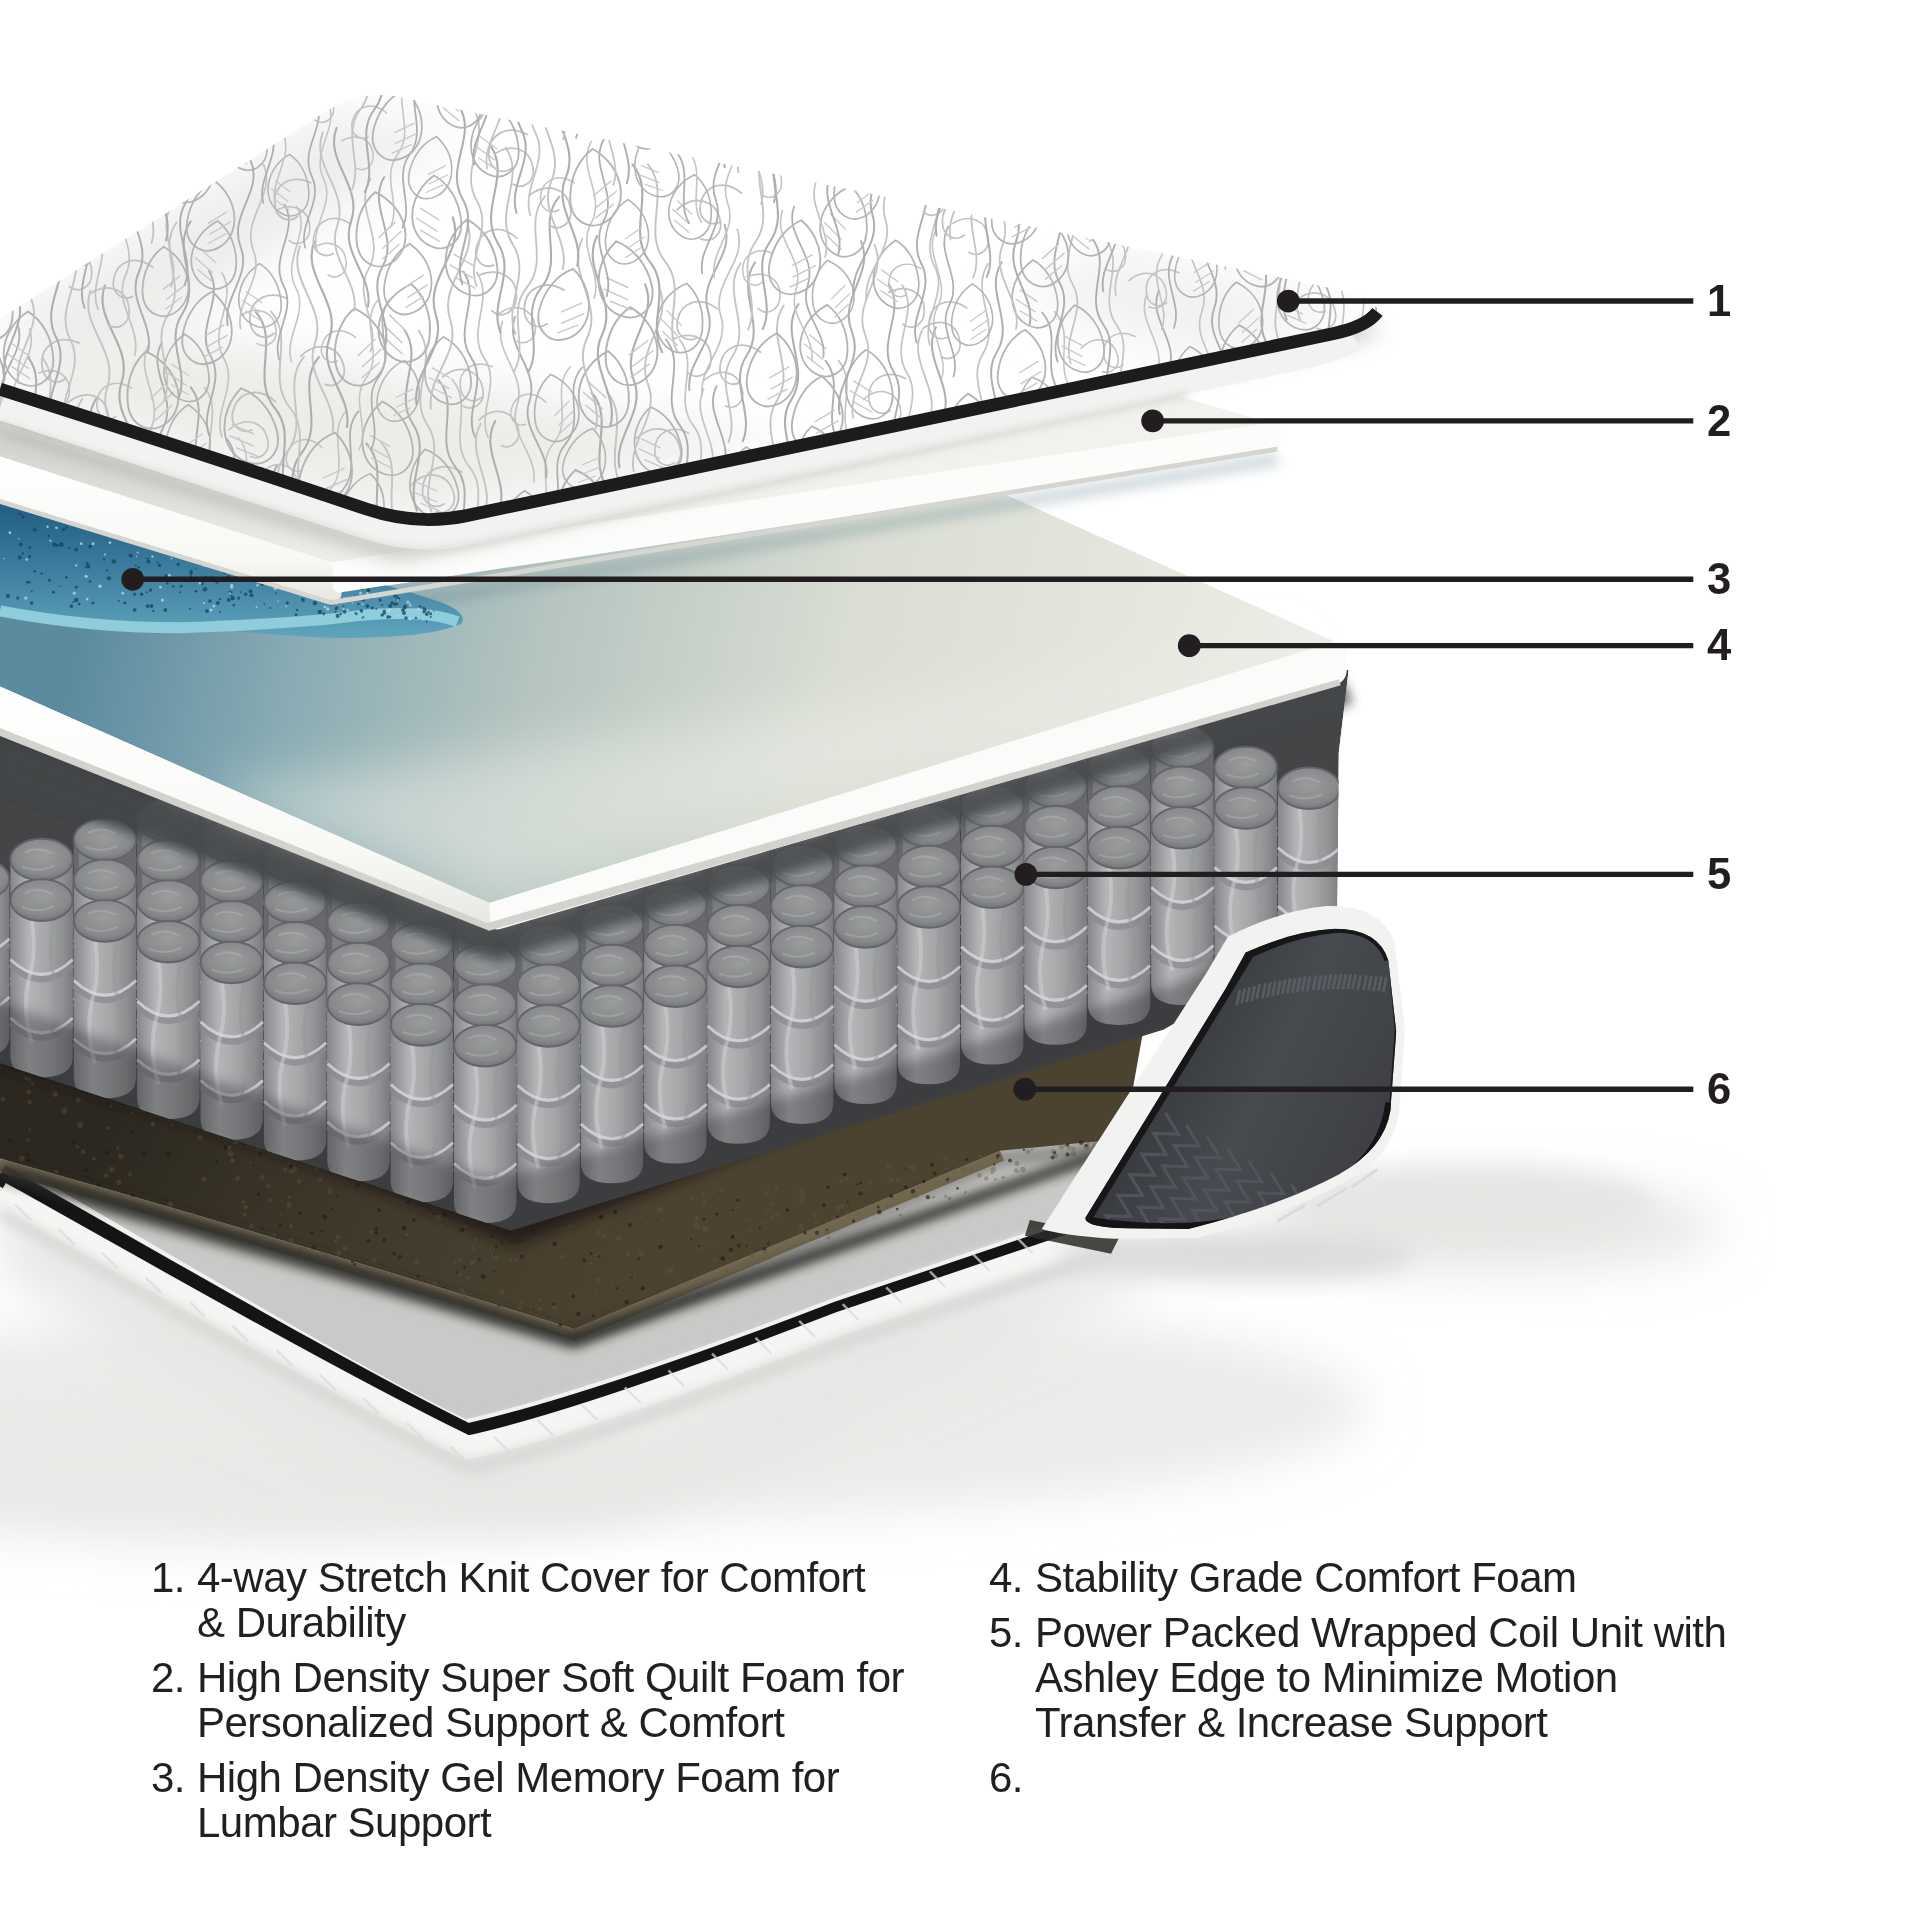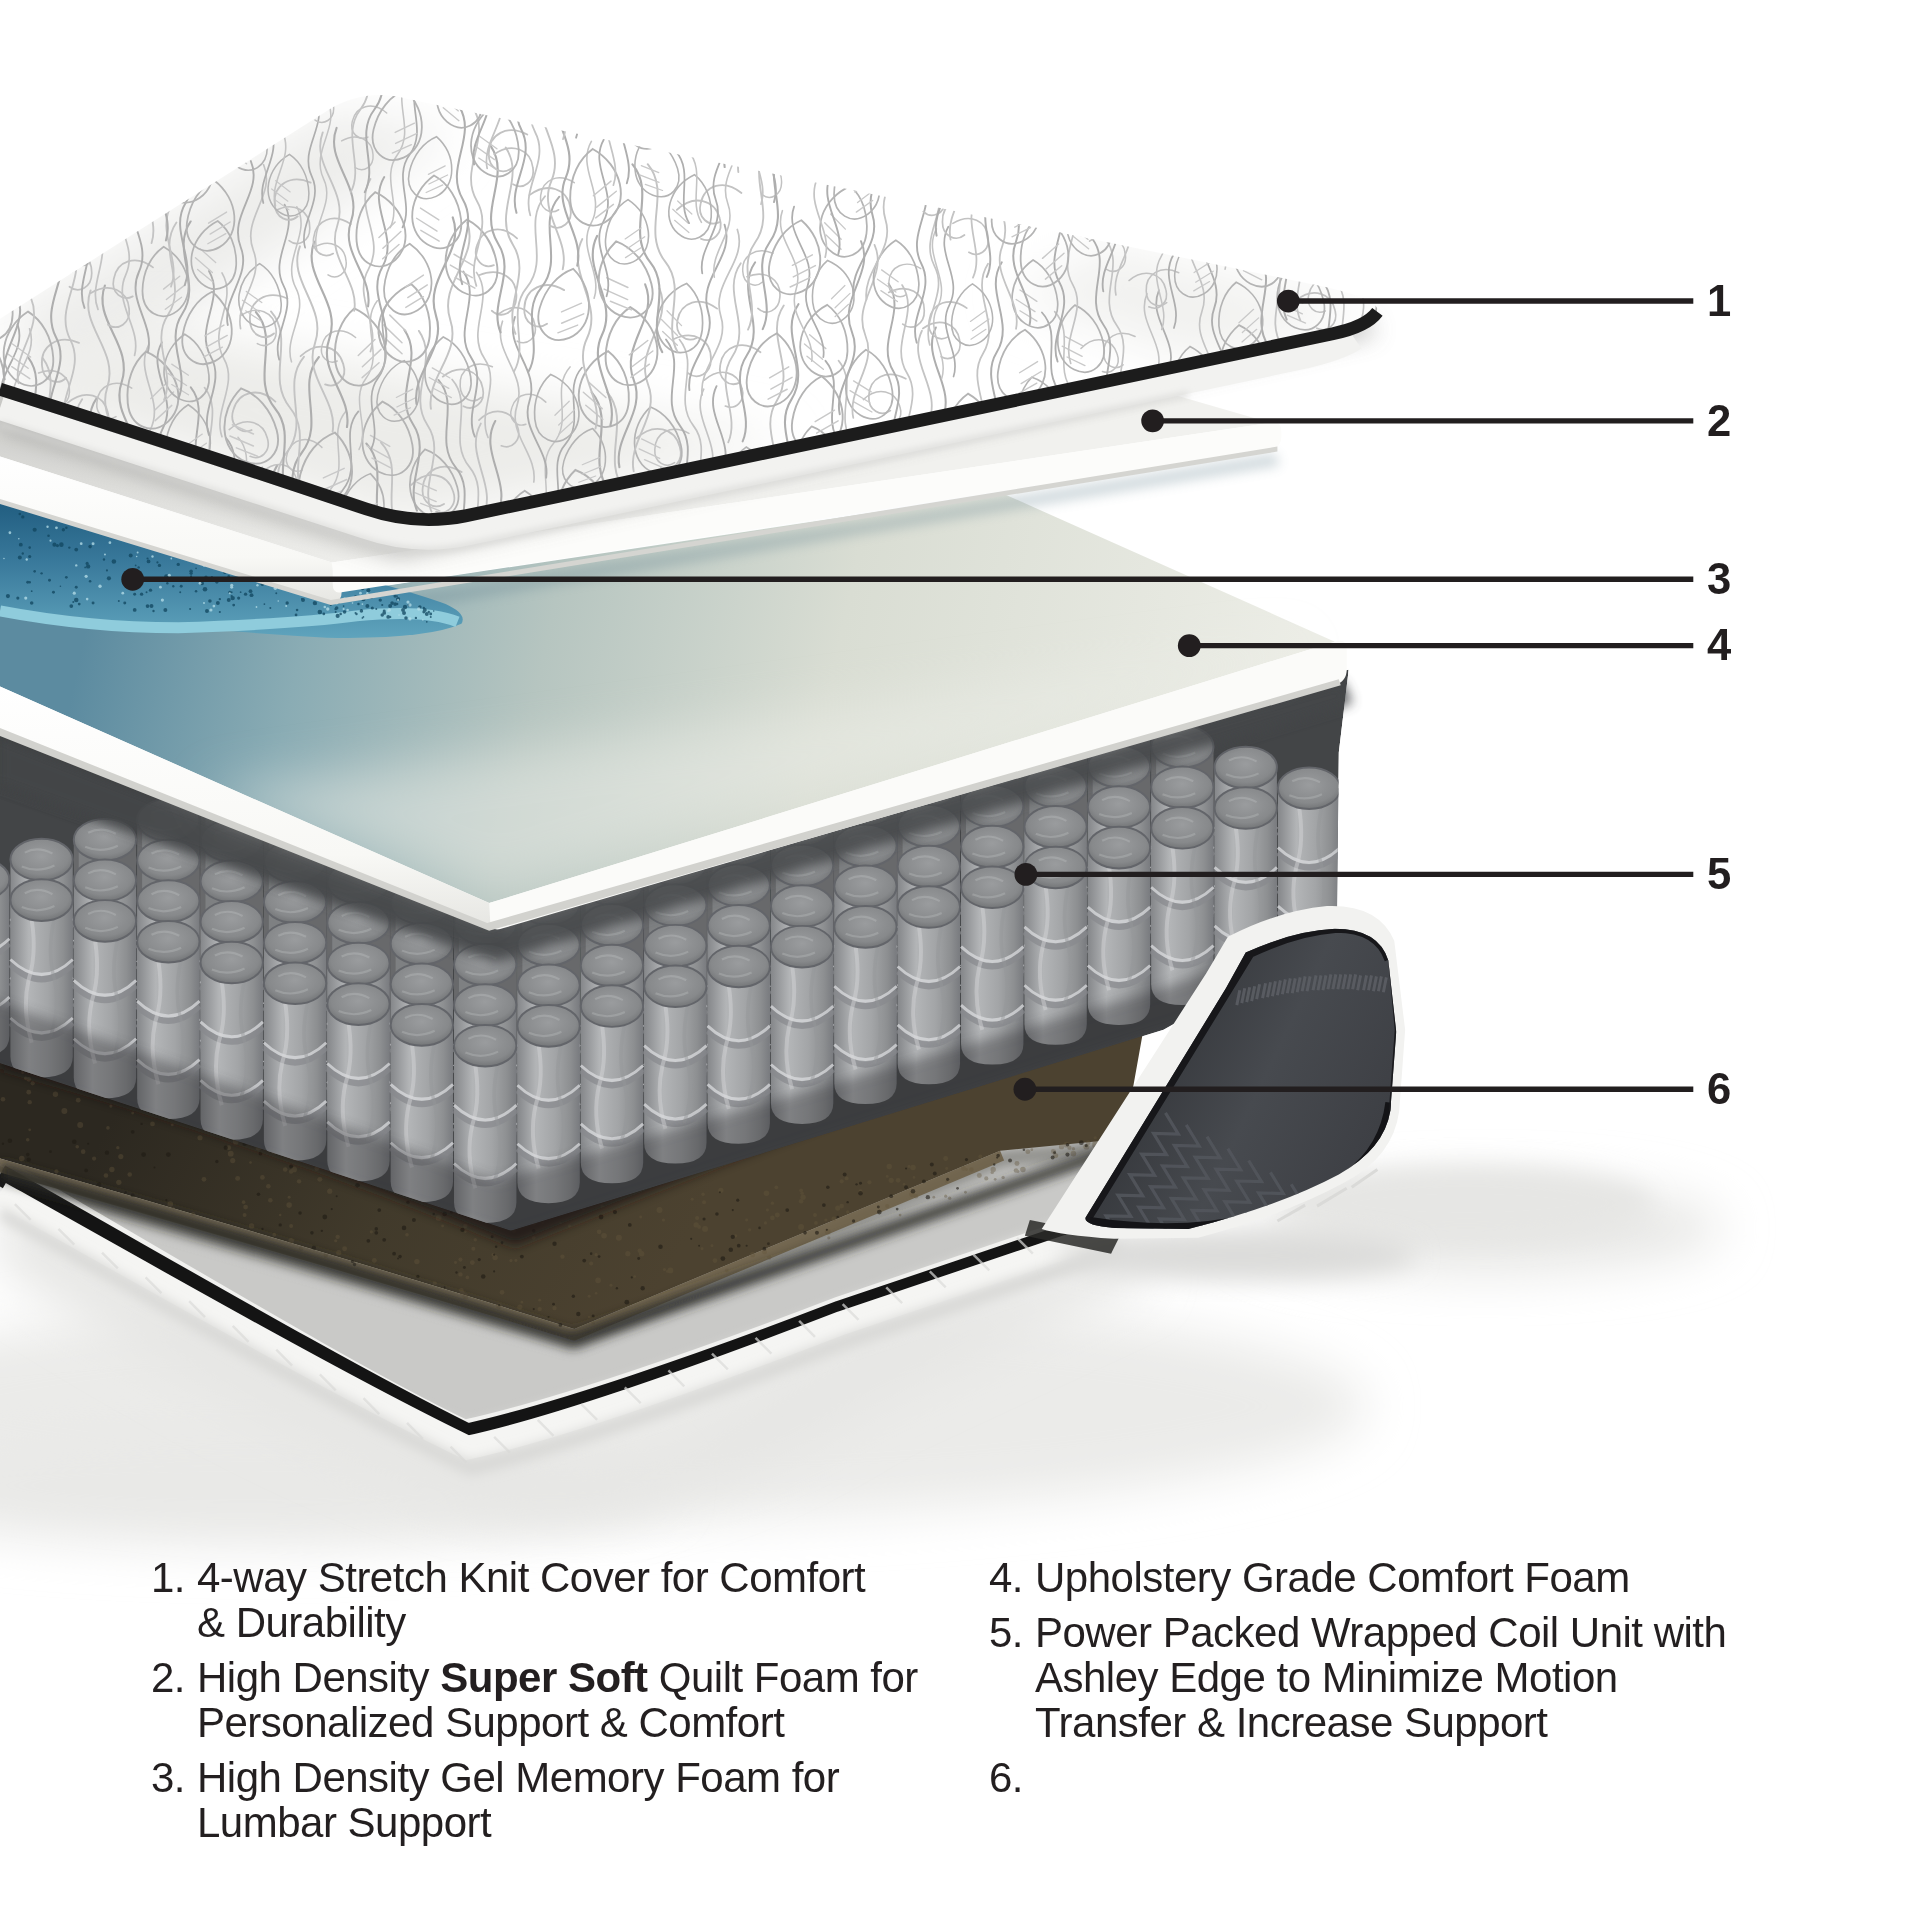--- a/index.html
+++ b/index.html
@@ -1,21 +1,21 @@
 <!DOCTYPE html>
 <html><head><meta charset="utf-8">
 <style>
 html,body { margin:0; padding:0; background:#ffffff; }
 .stage { position:relative; width:1927px; height:1927px; overflow:hidden;
   font-family:"Liberation Sans", sans-serif; }
 svg.scene { position:absolute; left:0; top:0; }
 .leg { position:absolute; font-size:42px; line-height:45px; color:#231f20; letter-spacing:-0.5px; white-space:nowrap; }
 .item { position:relative; padding-left:46px; margin-bottom:10px; }
 .n { position:absolute; left:0; top:0; }
-.t b { font-weight:bold; }
+.t b { font-weight:normal; }
 </style></head>
 <body>
 <div class="stage">
 <svg class="scene" width="1927" height="1927" viewBox="0 0 1946 1946">
 <defs>
 <linearGradient id="slab2top" gradientUnits="userSpaceOnUse" x1="300" y1="260" x2="420" y2="560">
  <stop offset="0" stop-color="#cfcfcc"></stop>
           <stop offset="0.6" stop-color="#e3e3e0"></stop>
           <stop offset="1" stop-color="#f1f1ee"></stop>
 </linearGradient>
@@ -2399,19 +2399,19 @@
 <text x="1736" y="1115">6</text>
 </g>
 </svg>
 
 <div class="leg" style="left:151px; top:1555px;">
 <div class="item"><span class="n">1.</span><span class="t">4-way Stretch Knit Cover for Comfort<br>&amp; Durability</span></div>
 <div class="item"><span class="n">2.</span><span class="t">High Density <b>Super Soft</b> Quilt Foam for<br>Personalized Support &amp; Comfort</span></div>
 <div class="item"><span class="n">3.</span><span class="t">High Density Gel Memory Foam for<br>Lumbar Support</span></div>
 </div>
 <div class="leg" style="left:989px; top:1555px;">
-<div class="item"><span class="n">4.</span><span class="t">Upholstery Grade Comfort Foam</span></div>
+<div class="item"><span class="n">4.</span><span class="t">Stability Grade Comfort Foam</span></div>
 <div class="item"><span class="n">5.</span><span class="t">Power Packed Wrapped Coil Unit with<br>Ashley Edge to Minimize Motion<br>Transfer &amp; Increase Support</span></div>
 <div class="item"><span class="n">6.</span></div>
 </div>
 
 </div>
 
 
 </body></html>

